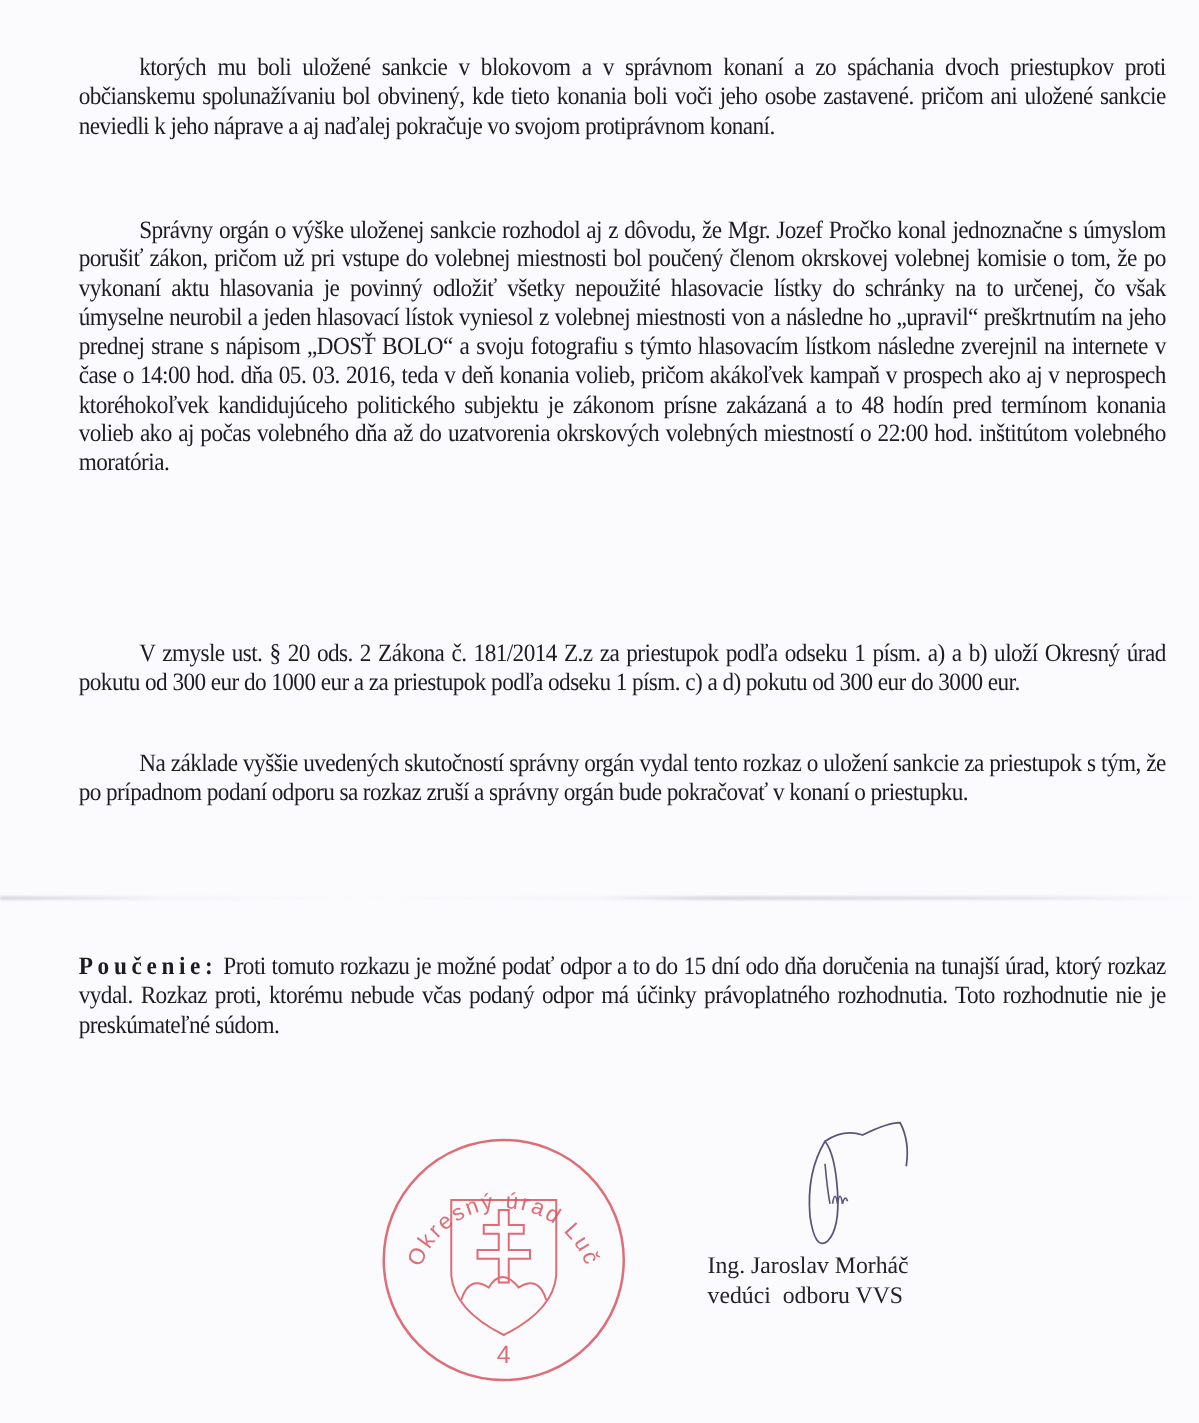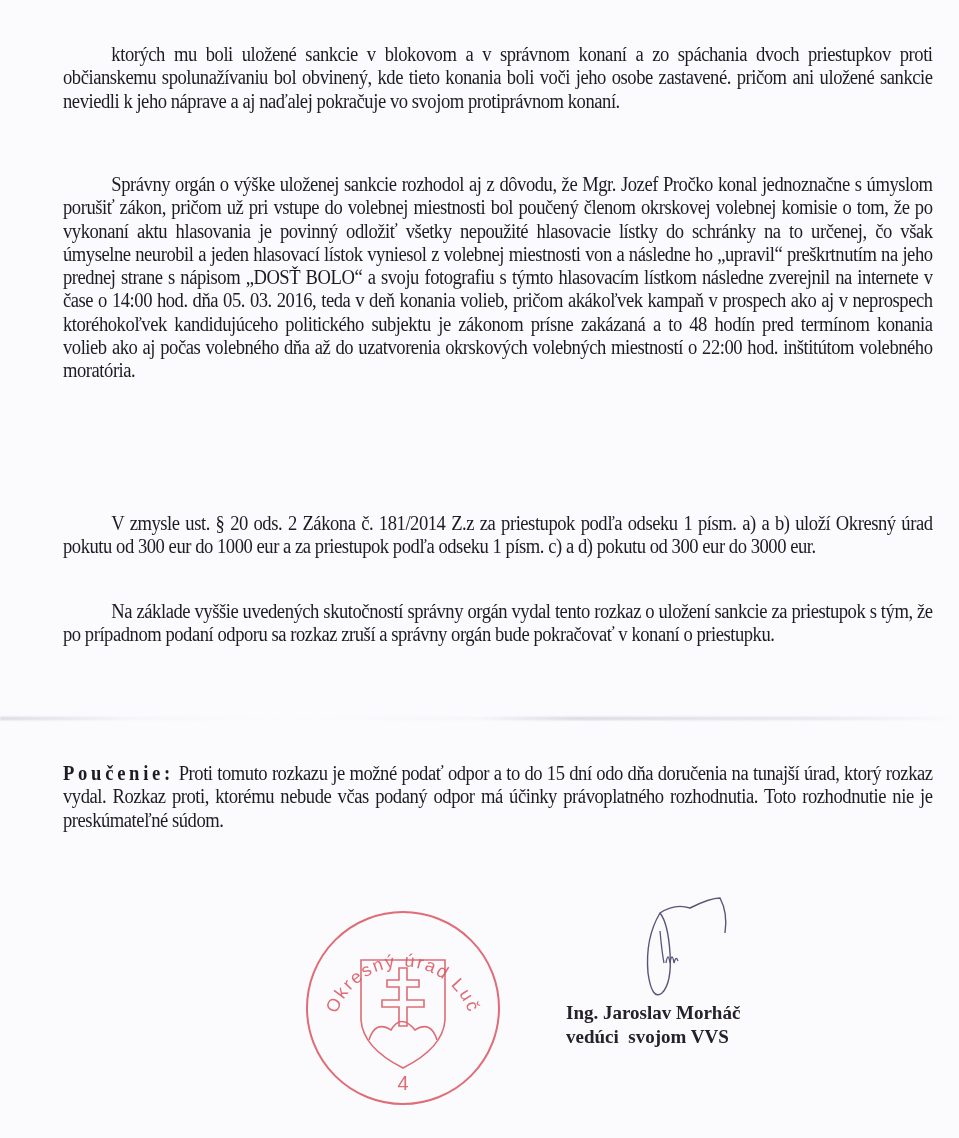--- a/index.html
+++ b/index.html
@@ -30,21 +30,21 @@
   #p5 { position: absolute; top: 762px; }
   .bold-spaced { font-weight: bold; letter-spacing: 4px; }
   .stamp {
     position: absolute; left: 303px; top: 908px; width: 200px; height: 200px;
   }
   .signature {
     position: absolute; left: 640px; top: 893px; width: 90px; height: 115px;
   }
   .signer {
     position: absolute; left: 566px; top: 1001px;
-    font-size: 19px; line-height: 24px; color: #25222b; font-weight: bold;
+    font-size: 19px; line-height: 24px; color: #25222b;
   }
   .signer div { white-space: pre; }
 </style>
 </head>
 <body>
 
 <div class="fold" style="top:717px;"></div>
 
 <div class="page">
   <p id="p1" class="indent">ktorých mu boli uložené sankcie v blokovom a v správnom konaní a zo spáchania dvoch priestupkov proti občianskemu spolunažívaniu bol obvinený, kde tieto konania boli voči jeho osobe zastavené. pričom ani  uložené sankcie neviedli k jeho náprave a aj naďalej pokračuje vo svojom protiprávnom konaní.</p>
@@ -70,14 +70,14 @@
   <text x="100" y="182" text-anchor="middle" font-family="Liberation Sans, sans-serif" font-size="20" fill="#d9545e" opacity="0.85">4</text>
 </svg>
 
 <svg class="signature" viewBox="0 0 90 115">
   <path d="M 20 20 Q 5 45 8 80 Q 12 108 22 100 Q 32 90 30 60 Q 28 30 20 20 Q 35 10 50 15 Q 70 5 80 5 Q 88 20 85 40" fill="none" stroke="#5a5478" stroke-width="1.4"></path>
   <path d="M 20 38 Q 22 60 24 70 M 26 70 Q 28 58 30 70 Q 32 58 34 70 Q 36 62 38 68" fill="none" stroke="#5a5478" stroke-width="1.3"></path>
 </svg>
 
 <div class="signer">
   <div>Ing. Jaroslav Morháč</div>
-  <div>vedúci  svojom VVS</div>
+  <div>vedúci  odboru VVS</div>
 </div>
 
 </body></html>

